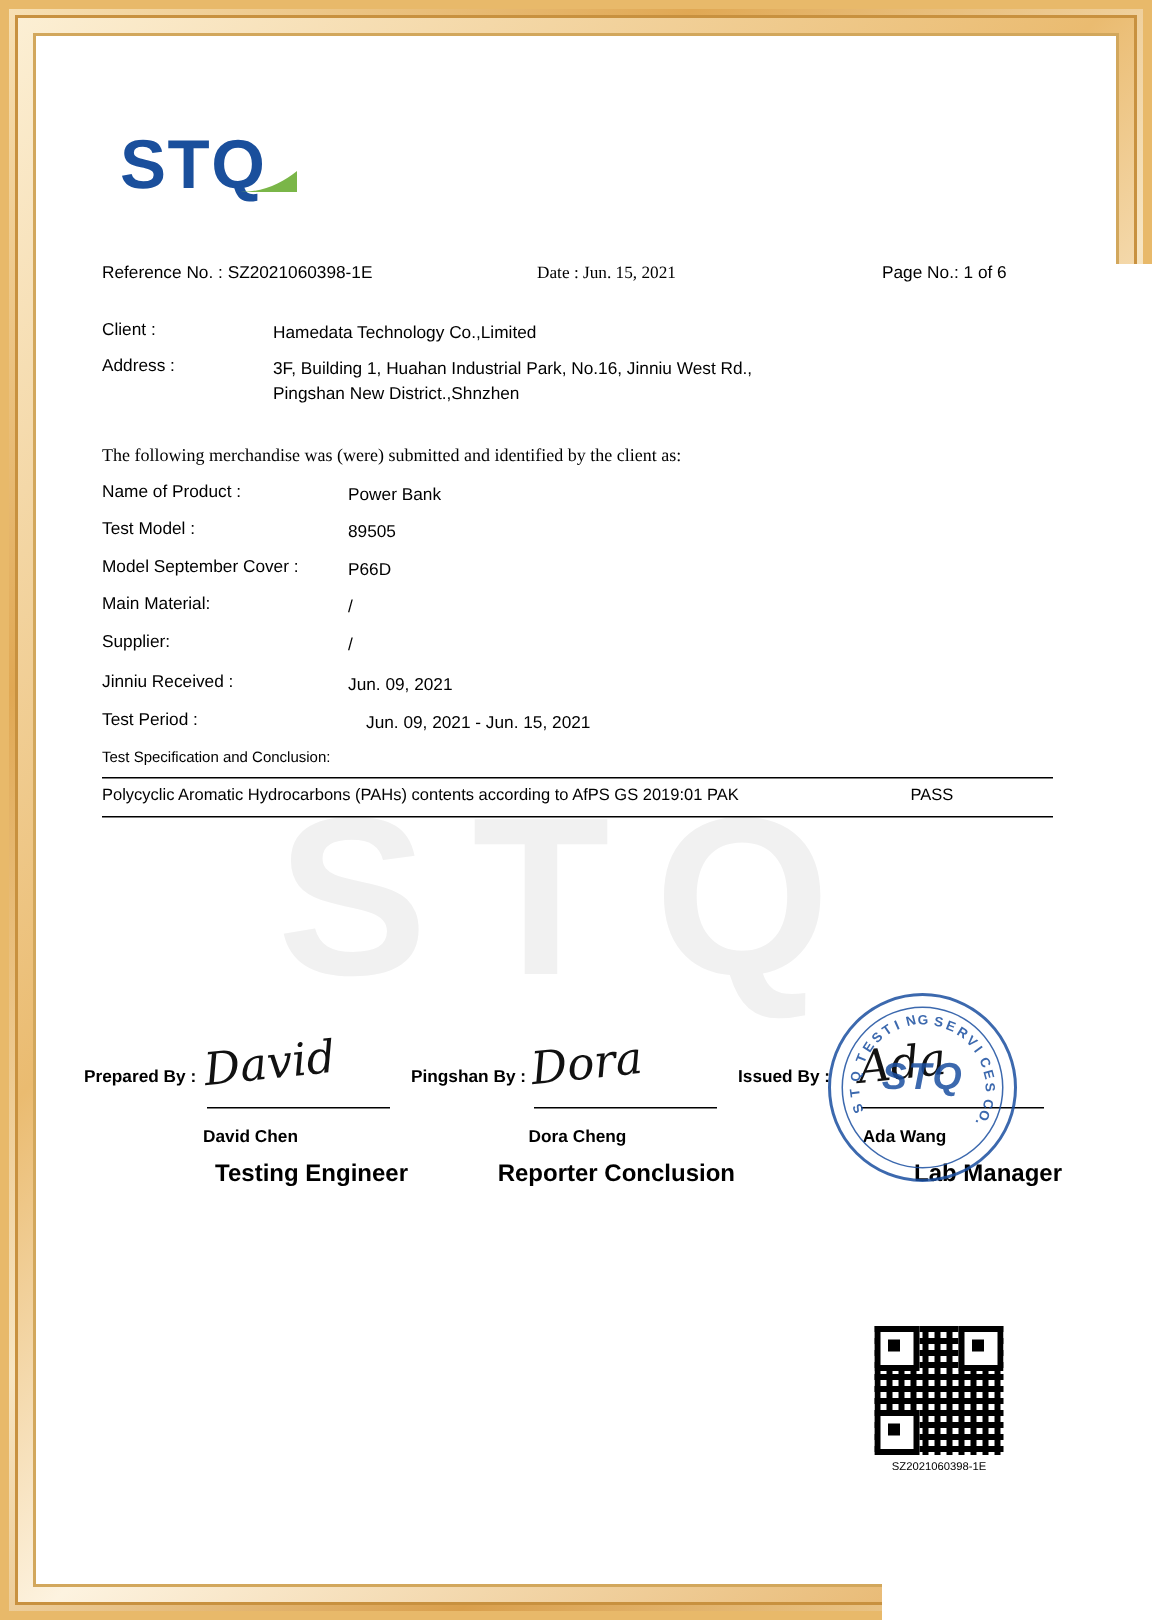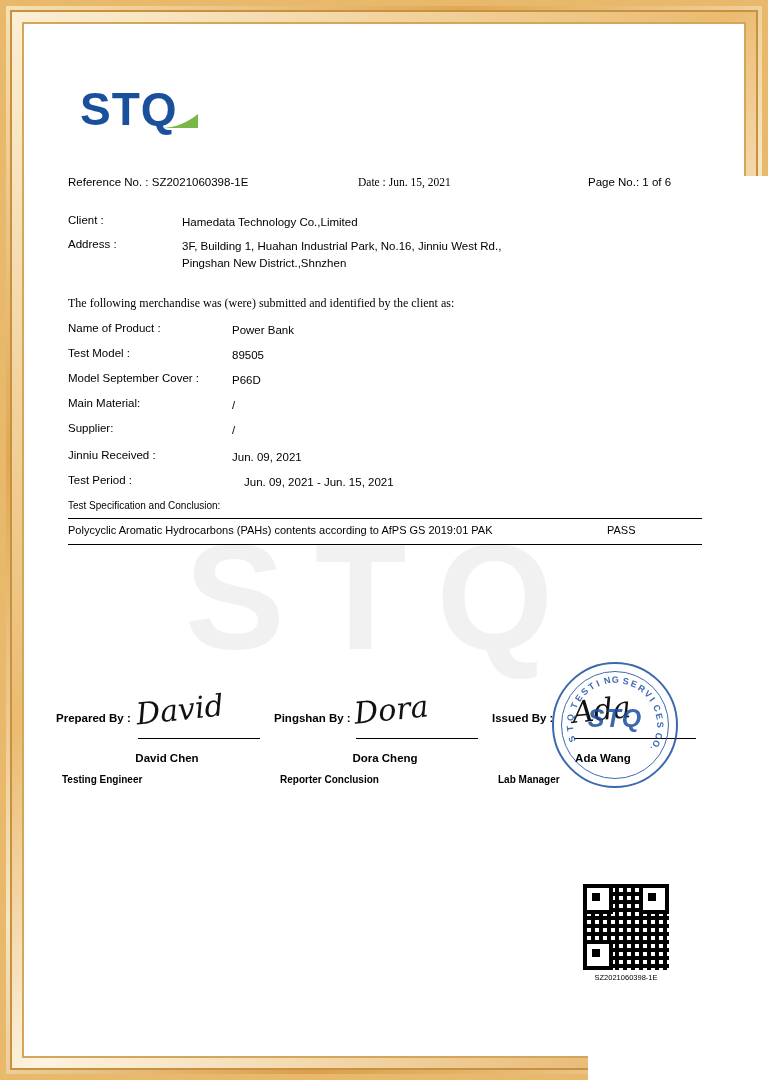--- a/index.html
+++ b/index.html
@@ -213,22 +213,22 @@
     width: 210px;
     text-align: center;
     font-size: 11.5px;
     font-weight: bold;
   }
   .sig .sig-role {
     position: absolute;
     left: 0;
     top: 80px;
     width: 210px;
-    text-align: left;
-    font-size: 10px;
+    text-align: right;
+    font-size: 16px;
     font-weight: bold;
   }
   .sig-1 { left: 40px; }
   .sig-2 { left: 258px; }
   .sig-3 { left: 476px; }
 
   .stamp {
     position: absolute;
     left: 530px;
     top: 640px;

